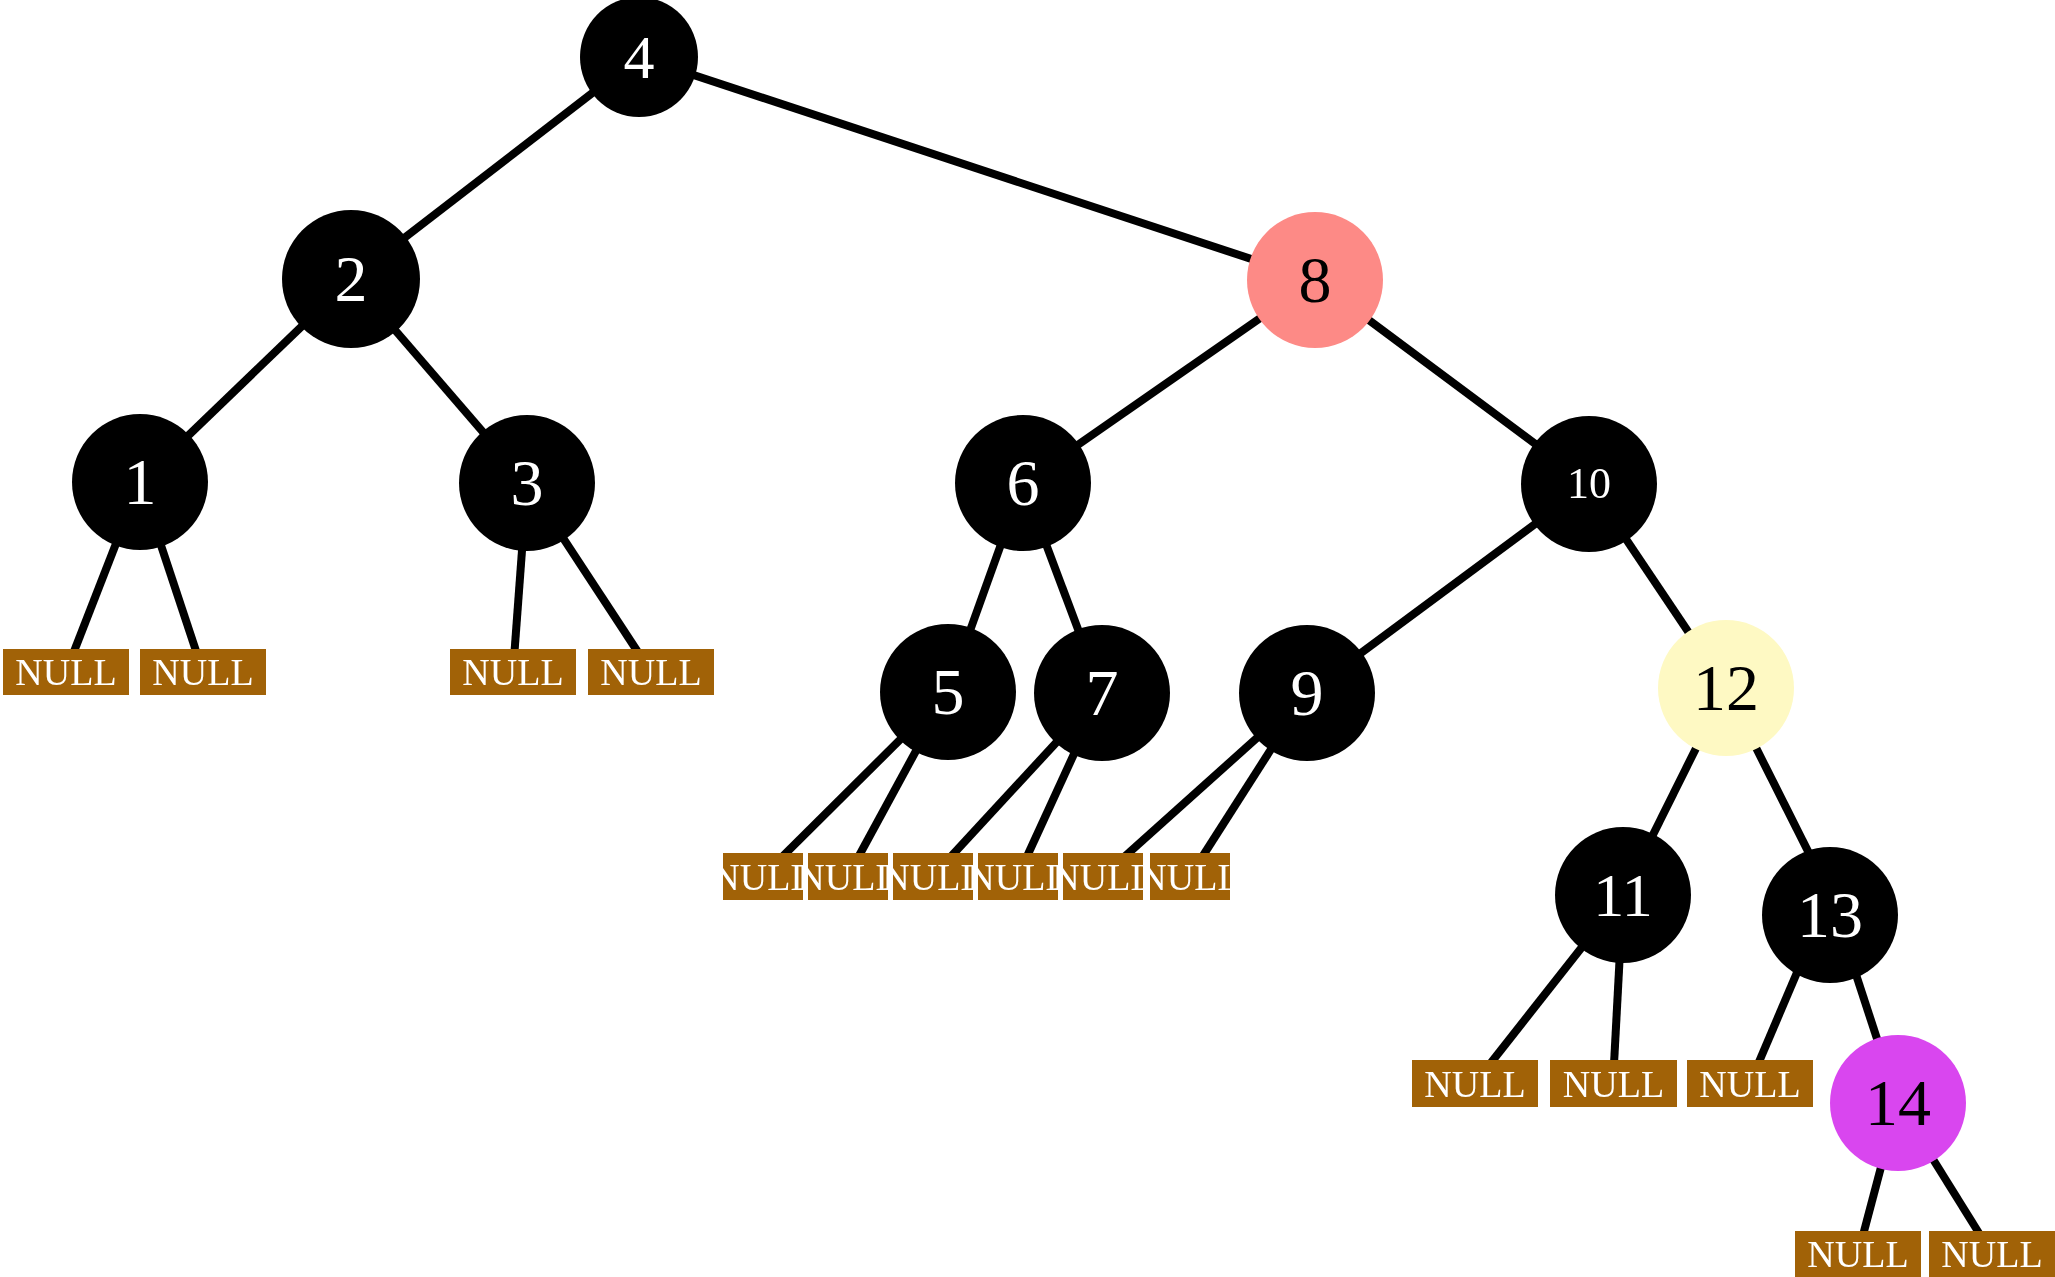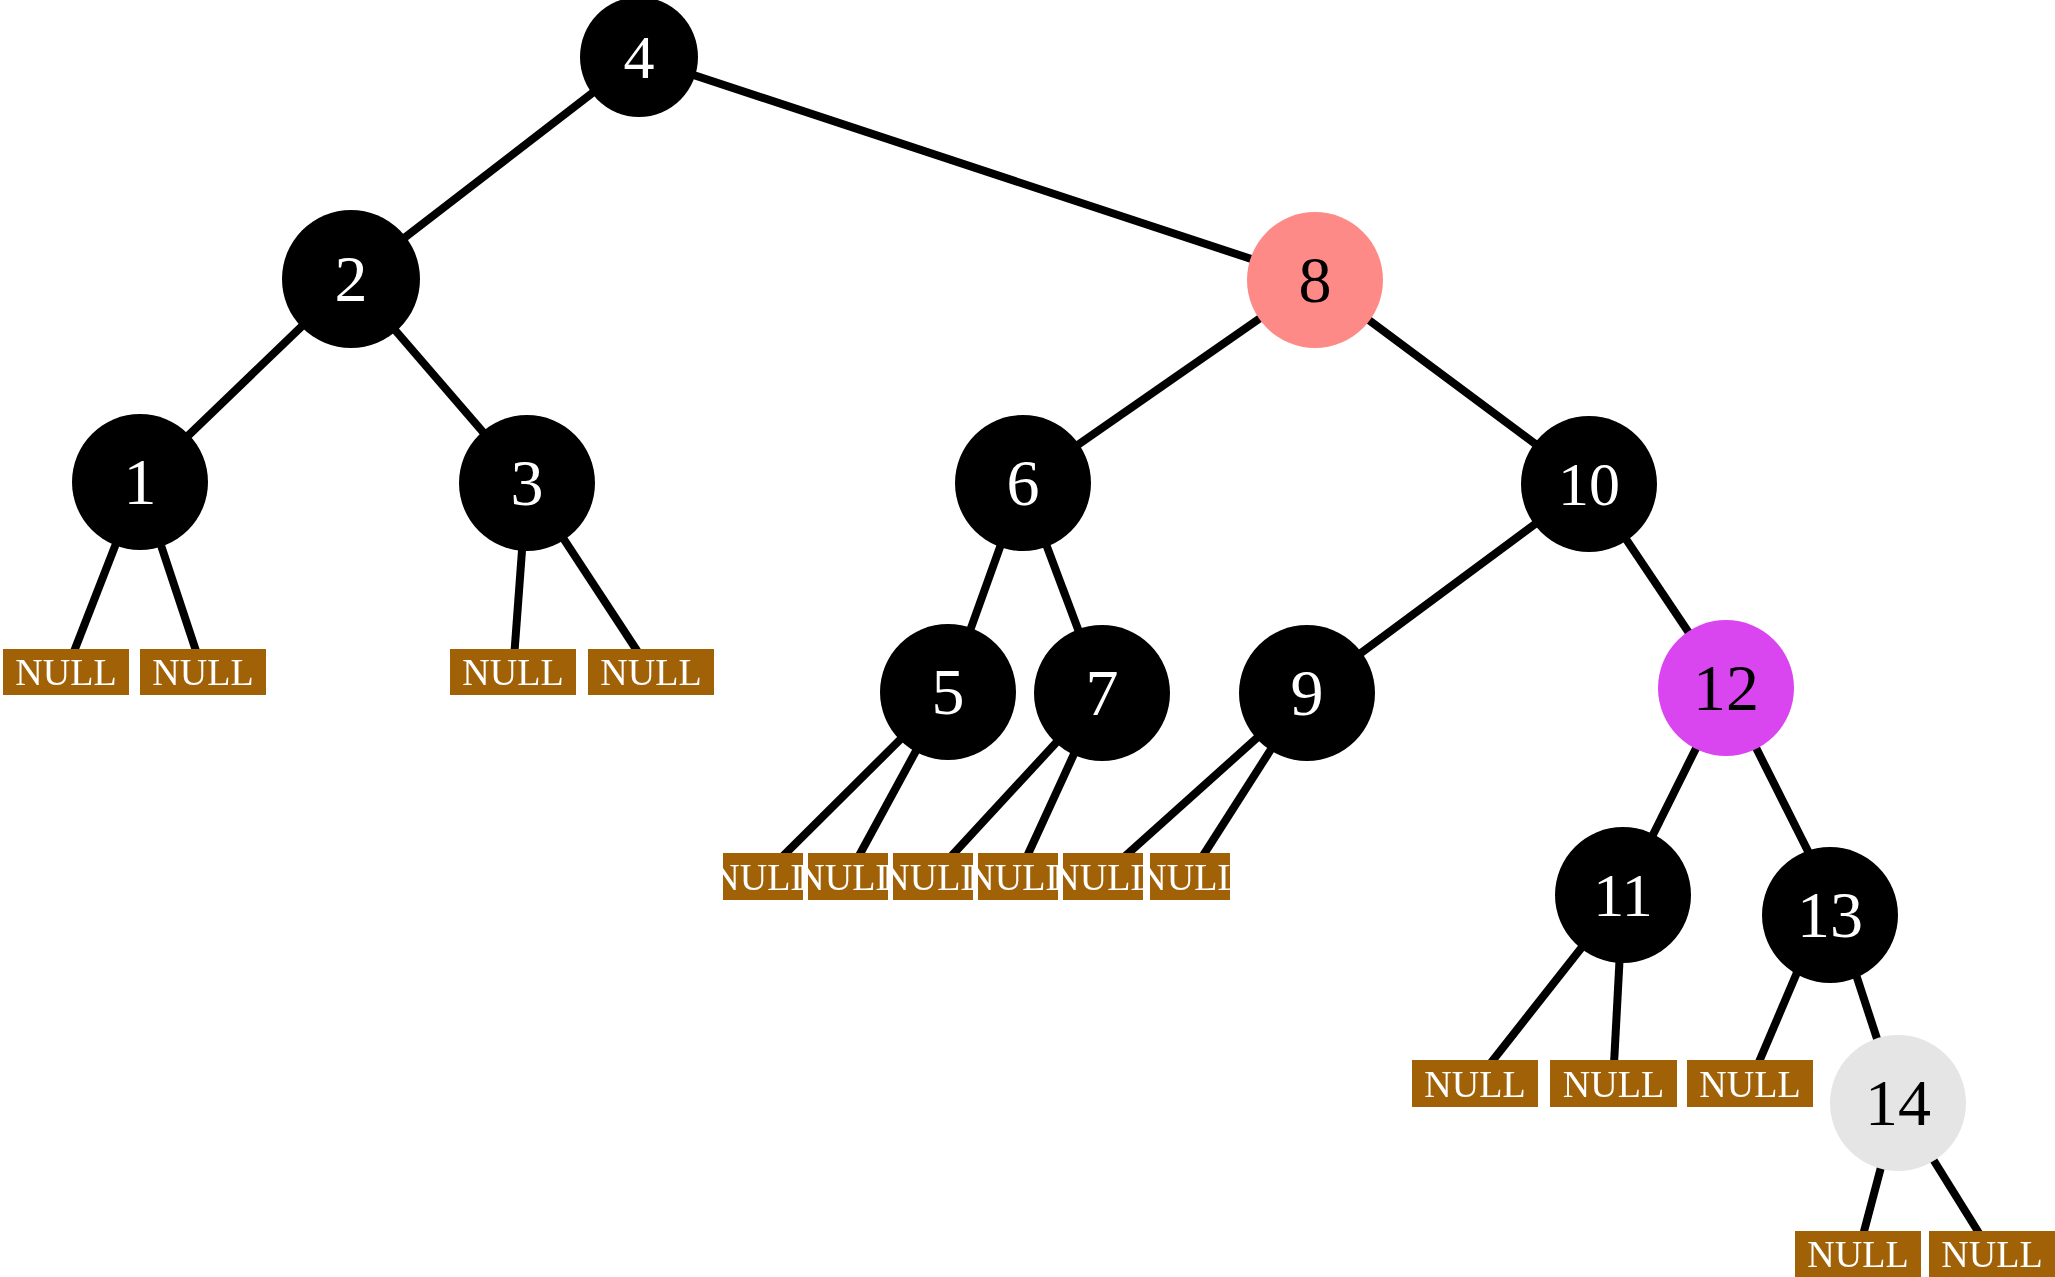--- a/index.html
+++ b/index.html
@@ -107,41 +107,41 @@
       <div class="tree-node node-black" style="left: 72px; top: 414px; width: 136px; height: 136px;">
         <span class="node-label" style="font-size: 66px;">1</span>
       </div>
       <div class="tree-node node-black" style="left: 459px; top: 415px; width: 136px; height: 136px;">
         <span class="node-label" style="font-size: 66px;">3</span>
       </div>
       <div class="tree-node node-black" style="left: 955px; top: 415px; width: 136px; height: 136px;">
         <span class="node-label" style="font-size: 66px;">6</span>
       </div>
       <div class="tree-node node-black" style="left: 1521px; top: 416px; width: 136px; height: 136px;">
-        <span class="node-label" style="font-size: 62px;">10</span>
+        <span class="node-label" style="font-size: 44px;">10</span>
       </div>
       <div class="tree-node node-black" style="left: 880px; top: 624px; width: 136px; height: 136px;">
         <span class="node-label" style="font-size: 66px;">5</span>
       </div>
       <div class="tree-node node-black" style="left: 1034px; top: 625px; width: 136px; height: 136px;">
         <span class="node-label" style="font-size: 66px;">7</span>
       </div>
       <div class="tree-node node-black" style="left: 1239px; top: 625px; width: 136px; height: 136px;">
         <span class="node-label" style="font-size: 66px;">9</span>
       </div>
-      <div class="tree-node node-red" style="left: 1658px; top: 620px; width: 136px; height: 136px; background: #d946ef;">
+      <div class="tree-node node-red" style="left: 1658px; top: 620px; width: 136px; height: 136px; background: #fef9c3;">
         <span class="node-label" style="font-size: 66px;">12</span>
       </div>
       <div class="tree-node node-black" style="left: 1555px; top: 827px; width: 136px; height: 136px;">
         <span class="node-label" style="font-size: 62px;">11</span>
       </div>
       <div class="tree-node node-black" style="left: 1762px; top: 847px; width: 136px; height: 136px;">
         <span class="node-label" style="font-size: 66px;">13</span>
       </div>
-      <div class="tree-node node-red" style="left: 1830px; top: 1035px; width: 136px; height: 136px; background: #e5e5e5;">
+      <div class="tree-node node-red" style="left: 1830px; top: 1035px; width: 136px; height: 136px; background: #d946ef;">
         <span class="node-label" style="font-size: 66px;">14</span>
       </div>
     </div>
   <div id="null-layer">
       <div class="null-leaf" style="left: 3px; top: 649px; width: 126px; height: 46px; font-size: 38px;">NULL</div>
       <div class="null-leaf" style="left: 140px; top: 649px; width: 126px; height: 46px; font-size: 38px;">NULL</div>
       <div class="null-leaf" style="left: 450px; top: 649px; width: 126px; height: 46px; font-size: 38px;">NULL</div>
       <div class="null-leaf" style="left: 588px; top: 649px; width: 126px; height: 46px; font-size: 38px;">NULL</div>
       <div class="null-leaf" style="left: 723px; top: 853px; width: 80px; height: 47px; font-size: 38px;">NULL</div>
       <div class="null-leaf" style="left: 808px; top: 853px; width: 80px; height: 47px; font-size: 38px;">NULL</div>

